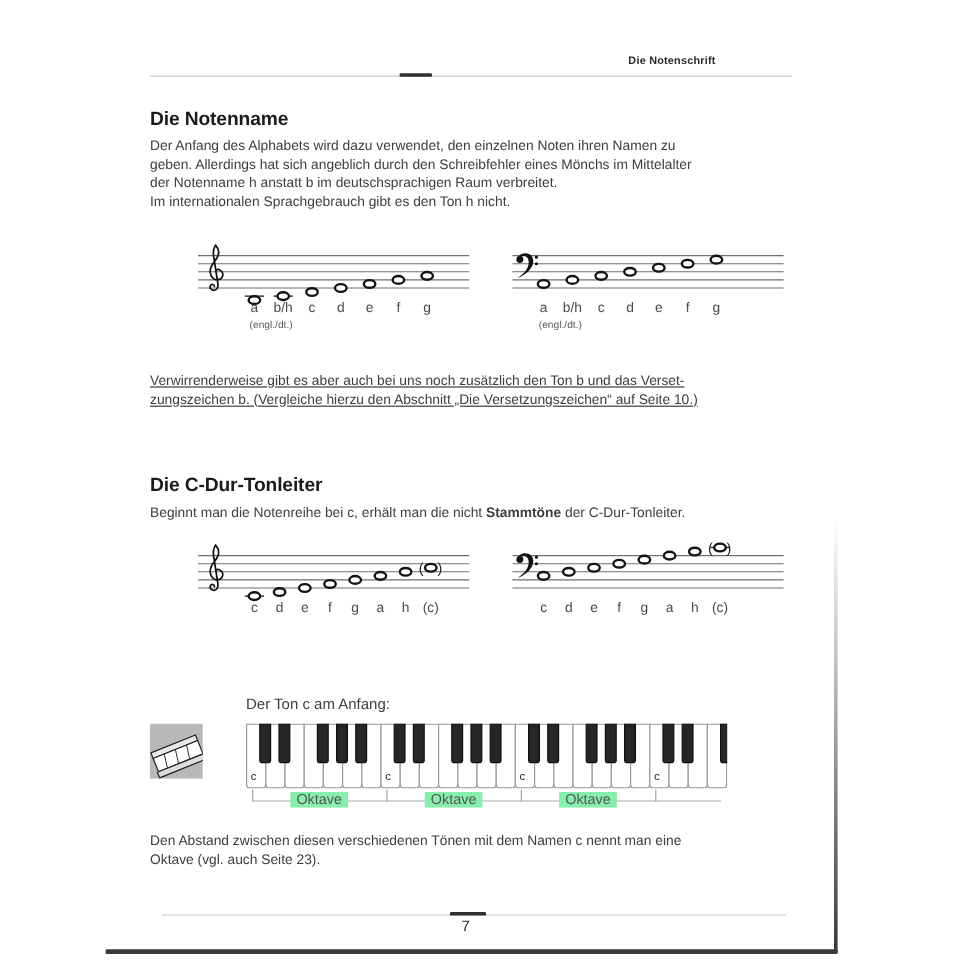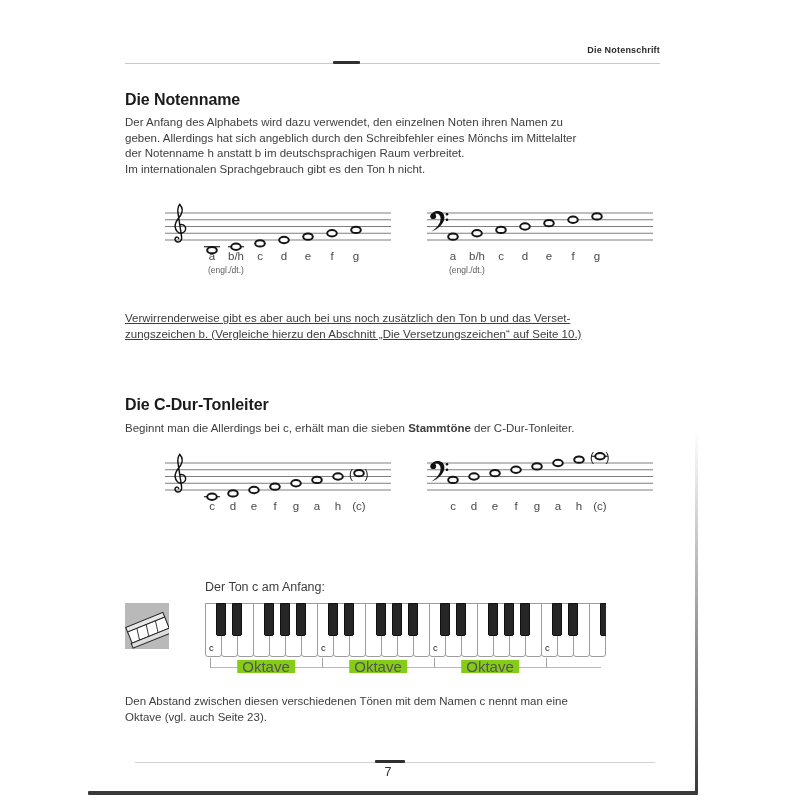--- a/index.html
+++ b/index.html
@@ -2,41 +2,41 @@
 <html><head>
 <meta charset="utf-8">
 <style>
   html,body{margin:0;padding:0;}
   body{
     width:800px;height:800px;position:relative;background:#ffffff;
     font-family:"Liberation Sans", sans-serif;color:#3d3d3d;overflow:hidden;
   }
   .abs{position:absolute;}
   .running-title{
-    left:460px;top:45px;width:200px;text-align:right;
+    left:460px;top:45px;width:200px;text-align:center;
     font-size:9px;font-weight:bold;color:#2a2a2a;letter-spacing:.2px;
   }
   .rule{height:1px;background:#c9c9c9;}
   .rule-dark-seg{height:3px;background:#2f2f2f;border-radius:1px;}
   .h-main{font-size:16px;font-weight:bold;color:#1b1b1b;letter-spacing:-.1px;}
   .body-text{font-size:11.5px;line-height:15.5px;white-space:pre-line;width:555px;color:#3d3d3d;}
   .stave{width:230px;height:80px;}
   .caption{font-size:12.5px;color:#3d3d3d;}
   
   #kbd{left:205px;top:603px;width:401px;height:54px;overflow:hidden;}
   .wkey{position:absolute;top:0;width:17px;height:54px;background:#fff;border:1px solid #9c9c9c;
         border-radius:0 0 3px 3px;box-sizing:border-box;}
   .bkey{position:absolute;top:0;width:10px;height:33px;background:#262626;border:1px solid #101010;
         border-radius:0 0 2px 2px;z-index:2;box-sizing:border-box;}
   .ckey-label{position:absolute;left:3px;bottom:3px;font-size:9.5px;color:#1f1f1f;}
   #octave-brackets{left:205px;top:657px;width:401px;height:18px;}
   .ob-line{position:absolute;left:5px;top:10px;width:391px;height:1px;background:#b8b8b8;}
   .ob-tick{position:absolute;top:1px;width:1px;height:10px;background:#a5a5a5;}
-  .ob-label{position:absolute;top:3px;transform:translateX(-50%);background:#84cc16;padding:0 5px;
-            font-size:15px;color:#555;z-index:1;line-height:13px;}
+  .ob-label{position:absolute;top:3px;transform:translateX(-50%);background:#86efac;padding:0 5px;
+            font-size:12px;color:#555;z-index:1;line-height:13px;}
   
   .edge-bottom{left:88px;top:791px;width:610px;height:4px;background:#3a3a3a;border-radius:1px;}
   .edge-right{left:695px;top:430px;width:3px;height:364px;
               background:linear-gradient(to bottom, rgba(130,130,130,0), rgba(70,70,70,.45) 45%, rgba(45,45,45,.95));}
   .icon-box{left:125px;top:603px;}
   .footer-page{left:358px;top:765px;width:60px;text-align:center;font-size:12.5px;color:#2c2c2c;}
 </style>
 </head>
 <body>
 
@@ -103,21 +103,21 @@
       <text x="148" y="60" font-size="11.5" fill="#4a4a4a" text-anchor="middle">f</text>
       <ellipse cx="172" cy="16.375" rx="4.8" ry="3.2" fill="#fff" stroke="#141414" stroke-width="2"></ellipse>
       <text x="172" y="60" font-size="11.5" fill="#4a4a4a" text-anchor="middle">g</text>
       <text x="24" y="73" font-size="8.5" fill="#5a5a5a">(engl./dt.)</text>
     </svg></div>
 
 <div class="abs body-text" style="left:125px;top:311px;text-decoration:underline;">Verwirrenderweise gibt es aber auch bei uns noch zusätzlich den Ton b und das Verset-
 zungszeichen b. (Vergleiche hierzu den Abschnitt „Die Versetzungszeichen“ auf Seite 10.)</div>
 
 <div class="abs h-main" style="left:125px;top:396px;">Die C-Dur-Tonleiter</div>
-<div class="abs body-text" style="left:125px;top:421px;"><span>Beginnt man die Allerdings bei c, erhält man die sieben </span><b>Stammtöne</b><span> der C-Dur-Tonleiter.</span></div>
+<div class="abs body-text" style="left:125px;top:421px;"><span>Beginnt man die Notenreihe bei c, erhält man die nicht </span><b>Stammtöne</b><span> der C-Dur-Tonleiter.</span></div>
 
 <div class="abs stave" style="left:163px;top:450px;"><svg width="230" height="80" viewBox="0 0 230 80">
       <line x1="2" y1="40" x2="228" y2="40" stroke="#6f6f6f" stroke-width="0.9"></line>
       <line x1="2" y1="33.25" x2="228" y2="33.25" stroke="#6f6f6f" stroke-width="0.9"></line>
       <line x1="2" y1="26.5" x2="228" y2="26.5" stroke="#6f6f6f" stroke-width="0.9"></line>
       <line x1="2" y1="19.75" x2="228" y2="19.75" stroke="#6f6f6f" stroke-width="0.9"></line>
       <line x1="2" y1="13" x2="228" y2="13" stroke="#6f6f6f" stroke-width="0.9"></line>
       <g transform="translate(6,3) scale(0.85)">
         <path d="M12.5 1.5 C15.8 5.2 16.3 10.2 13.8 14.2 C11 18.6 6.8 22 7.2 27.8 C7.6 33 11.4 36 15 35.4 C18.6 34.8 20.3 31.6 19.4 28.8 C18.5 26 15.4 24.6 12.9 25.8 M12.5 1.5 C10.6 4.4 10 8.2 10.6 12 L14.8 39.5 C15.3 42.8 13.8 45.8 10.8 45.8 C8 45.8 6.4 43.4 7.4 41.4 C8.4 39.4 11.2 39.8 11.4 41.9" fill="none" stroke="#111" stroke-width="1.7" stroke-linecap="round"></path>
       </g>

